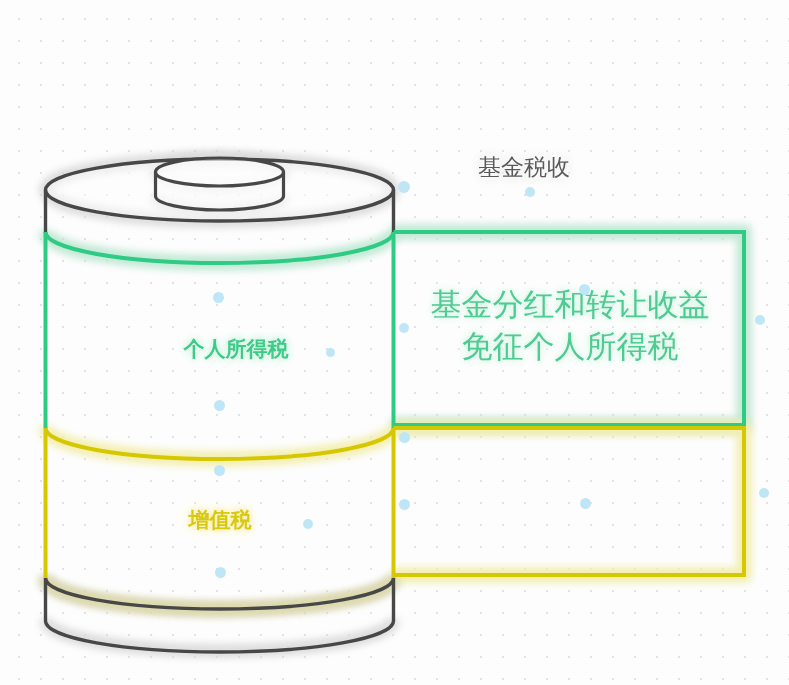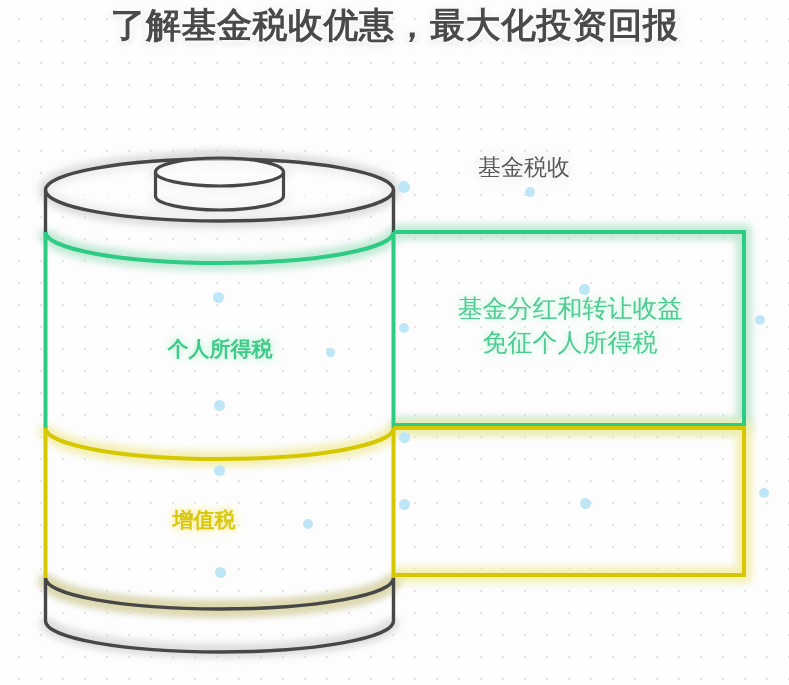--- a/index.html
+++ b/index.html
@@ -45,20 +45,21 @@
     height: 685px;
   }
 
   
   .band-label {
     position: absolute;
     text-align: center;
     font-weight: bold;
     white-space: nowrap;
     pointer-events: none;
+    margin-left: 16px;
   }
   #label-income-tax {
     left: 45px;
     top: 335px;
     width: 350px;
     font-size: 21px;
     color: #3ecb89;
     text-shadow:
       0 0 4px #d7f3e4, 0 0 7px #d7f3e4, 0 0 10px #d7f3e4,
       0 0 13px #d7f3e4, 0 0 16px #ffffff;
@@ -87,23 +88,23 @@
   }
   .callout-text {
     position: absolute;
     text-align: center;
     line-height: 1.34;
     white-space: pre-line;
     pointer-events: none;
   }
   #callout-green-text {
     left: 400px;
-    top: 292px;
+    top: 284px;
     width: 340px;
-    font-size: 25px;
+    font-size: 31px;
     color: #4ecb92;
     text-shadow:
       0 0 4px #d9f4e6, 0 0 8px #d9f4e6, 0 0 12px #d9f4e6,
       0 0 16px #ffffff;
   }
   #callout-yellow-text {
     left: 400px;
     top: 471px;
     width: 340px;
     font-size: 23px;
@@ -119,21 +120,20 @@
     border-radius: 50%;
     background: #bfe6f7;
     pointer-events: none;
   }
 </style>
 </head>
 <body>
 
 <div id="stage">
 
-  <div id="title">了解基金税收优惠，最大化投资回报</div>
 
   <svg id="art" viewBox="0 0 789 685">
     <defs>
       <filter id="glowGray" x="-60%" y="-60%" width="220%" height="220%">
         <feGaussianBlur stdDeviation="4" result="b"></feGaussianBlur>
         <feMerge>
             <feMergeNode in="b"></feMergeNode>
             <feMergeNode in="b"></feMergeNode>
           </feMerge>
       </filter>

